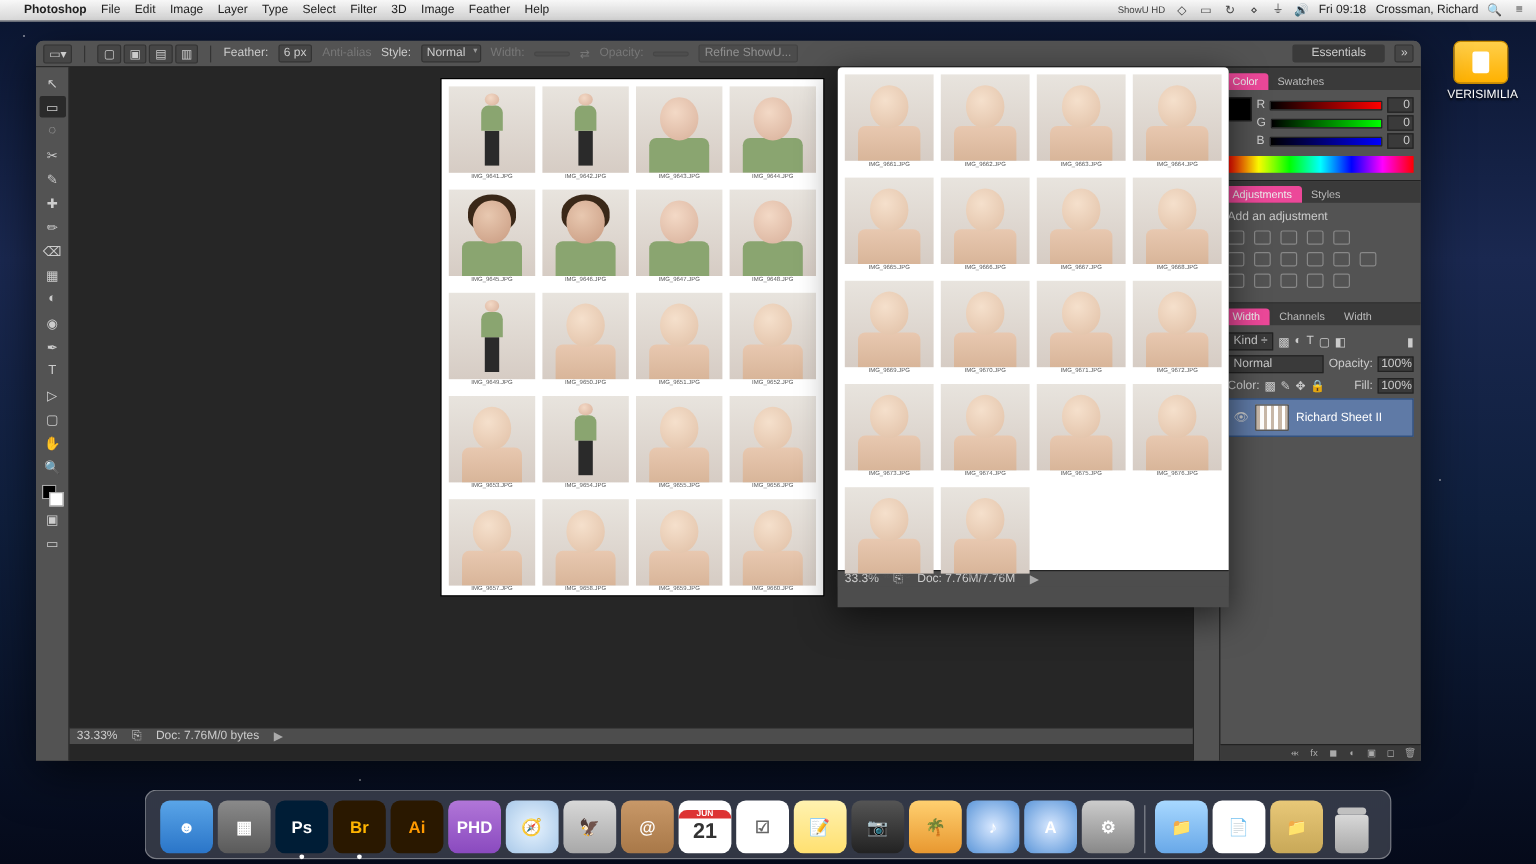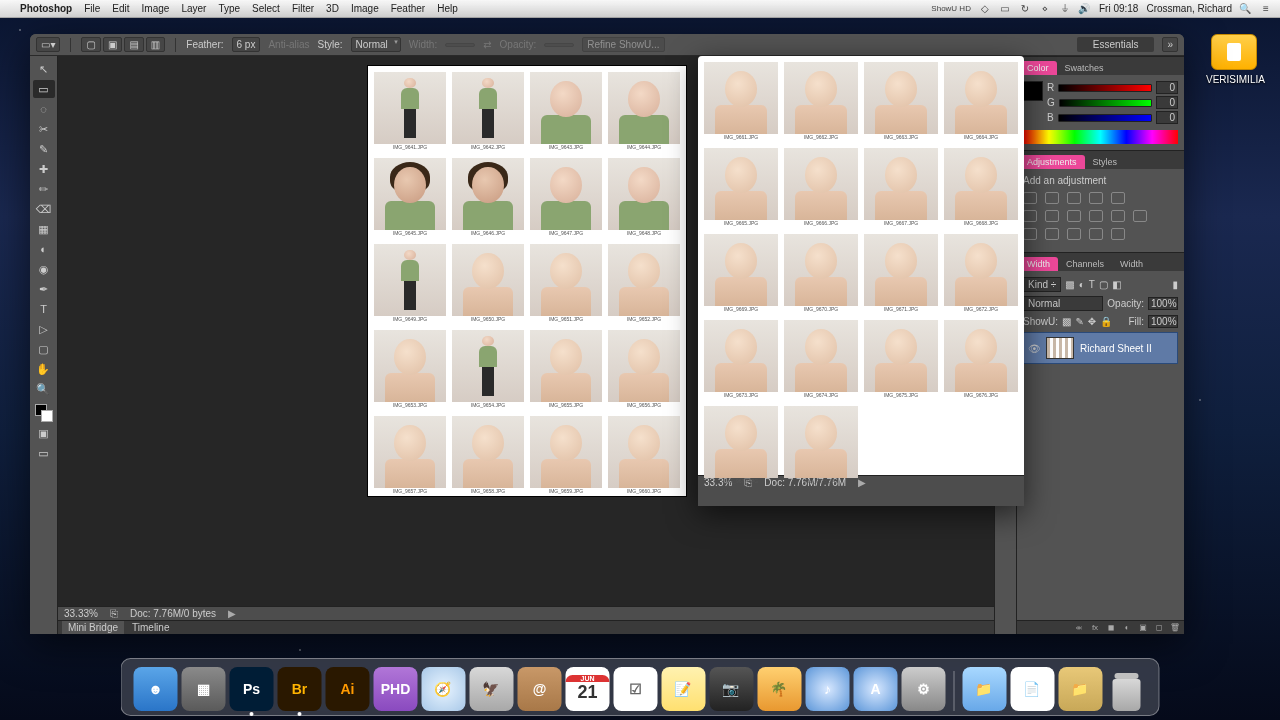--- a/index.html
+++ b/index.html
@@ -503,24 +503,20 @@
             </div>
         </div>
         <div class="status-strip">
           <span>33.3%</span>
           <span>⎘</span>
           <span>Doc: 7.76M/7.76M</span>
           <span class="arrow">▶</span>
         </div>
       </div>
 
-      <div class="bottom-strip" style="position:absolute;bottom:0;left:0;right:0">
-        <span class="btab">Mini Bridge</span>
-        <span class="btab" style="background:#3a3a3a">Timeline</span>
-      </div>
     </div>
 
     <div class="panel-collapsed-strip">
       <div class="ico"></div>
       <div class="ico"></div>
     </div>
 
     <div class="right-panels">
 
       <div class="panel color-panel">
@@ -600,21 +596,21 @@
             <span>▢</span>
             <span>◧</span>
             <span style="margin-left:auto">▮</span>
           </div>
           <div class="lyr-controls">
             <span class="sel" style="flex:1">Normal</span>
             <span>Opacity:</span>
             <span class="num">100%</span>
           </div>
           <div class="lyr-controls">
-            <span>ShowU:</span>
+            <span>Color:</span>
             <span>▩</span>
             <span>✎</span>
             <span>✥</span>
             <span>🔒</span>
             <span style="margin-left:auto">Fill:</span>
             <span class="num">100%</span>
           </div>
           <div class="layer-row">
             <span class="eye">👁</span>
             <span class="lthumb"></span>

